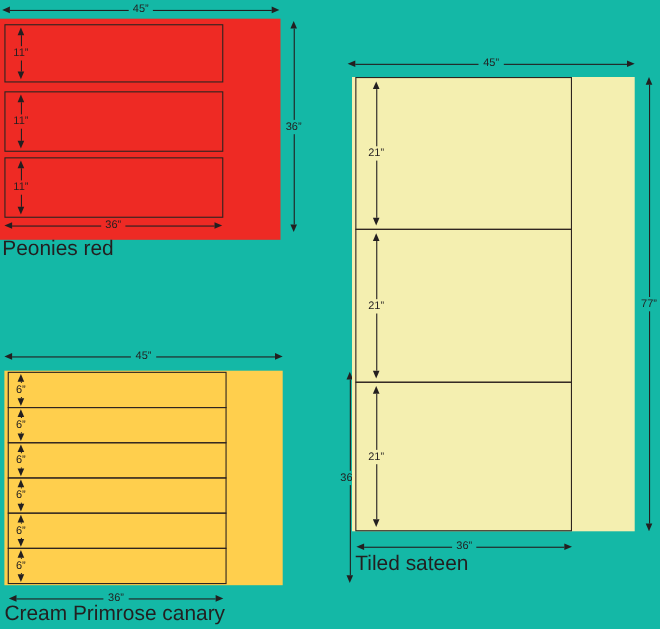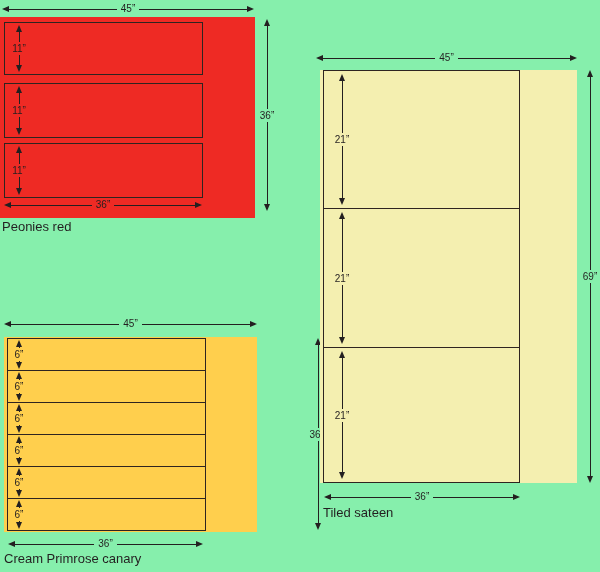--- a/index.html
+++ b/index.html
@@ -1,22 +1,22 @@
 <!DOCTYPE html>
 <html><head>
 <meta charset="utf-8">
 <style>
   html,body{margin:0;padding:0;background:#ffffff;}
   .canvas{
-    position:relative;width:600px;height:572px;background:#86efac;overflow:hidden;
+    position:relative;width:600px;height:572px;background:#14b8a6;overflow:hidden;
     font-family:"Liberation Sans",sans-serif;color:#231F20;
   }
   .fabric{position:absolute;}
   .strip{position:absolute;border:1px solid #2e2420;box-sizing:border-box;}
-  .cap{position:absolute;font-size:13px;line-height:15px;color:#231F20;white-space:nowrap;}
+  .cap{position:absolute;font-size:19px;line-height:15px;color:#231F20;white-space:nowrap;}
 
   
   .dimh{position:absolute;display:flex;align-items:center;height:12px;font-size:10px;}
   .dimh::before{content:"";width:0;height:0;border-top:3px solid transparent;
     border-bottom:3px solid transparent;border-right:7px solid #231F20;}
   .dimh::after{content:"";width:0;height:0;border-top:3px solid transparent;
     border-bottom:3px solid transparent;border-left:7px solid #231F20;}
   .dimh .seg{flex:1;height:1px;background:#231F20;}
   .dimh .lbl{padding:0 4px;white-space:nowrap;transform:translateY(-1px);}
 
@@ -180,20 +180,20 @@
     </div>
 
     <div class="dimh" style="left:324px;top:491px;width:196px;">
       <div class="seg"></div>
       <span class="lbl">36”</span>
       <div class="seg"></div>
     </div>
 
     <div class="dimv" style="left:577px;top:70px;height:413px;">
       <div class="seg"></div>
-      <span class="lbl">69”</span>
+      <span class="lbl">77”</span>
       <div class="seg"></div>
     </div>
 
     <div class="cap" style="left:323px;top:505px;">Tiled sateen</div>
   </div>
 
 </div>
 
 </body></html>

